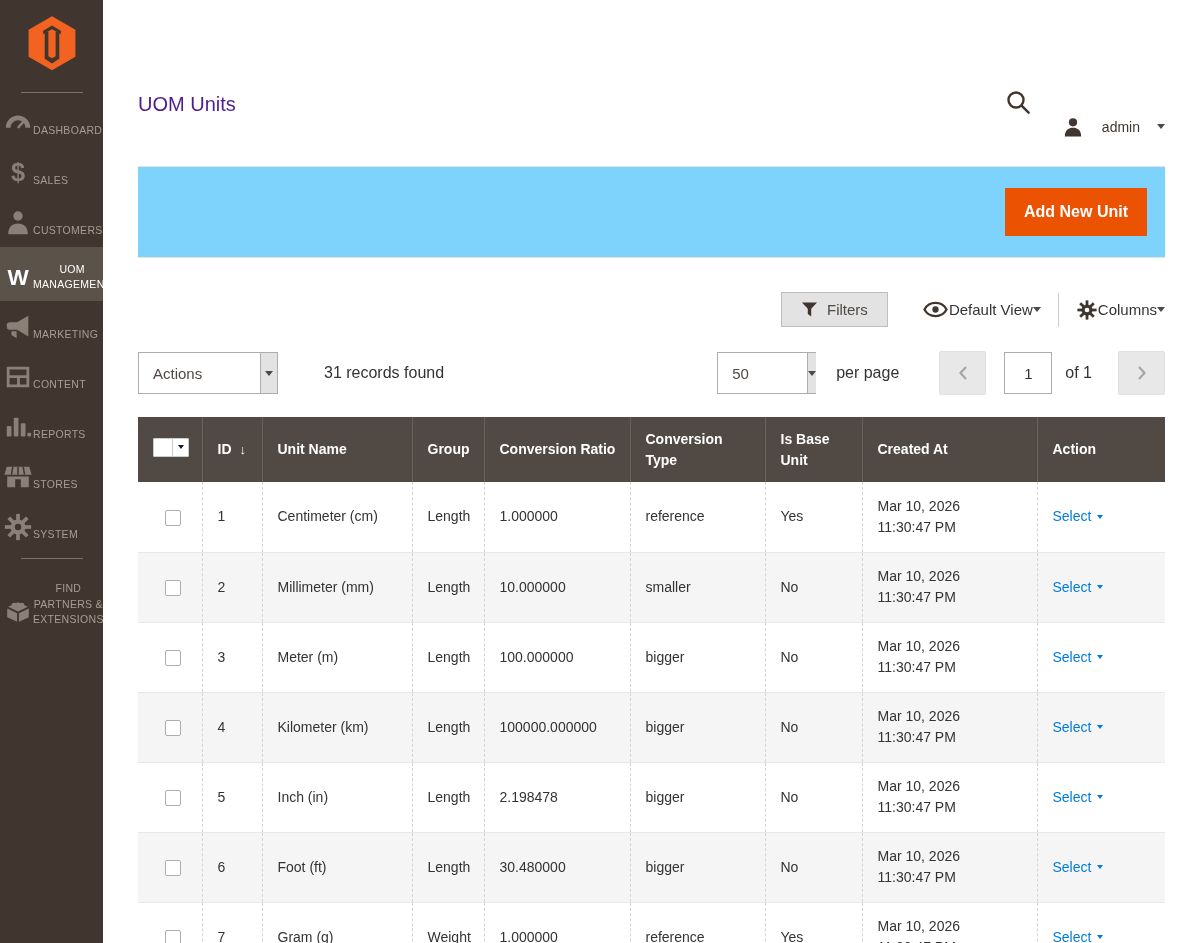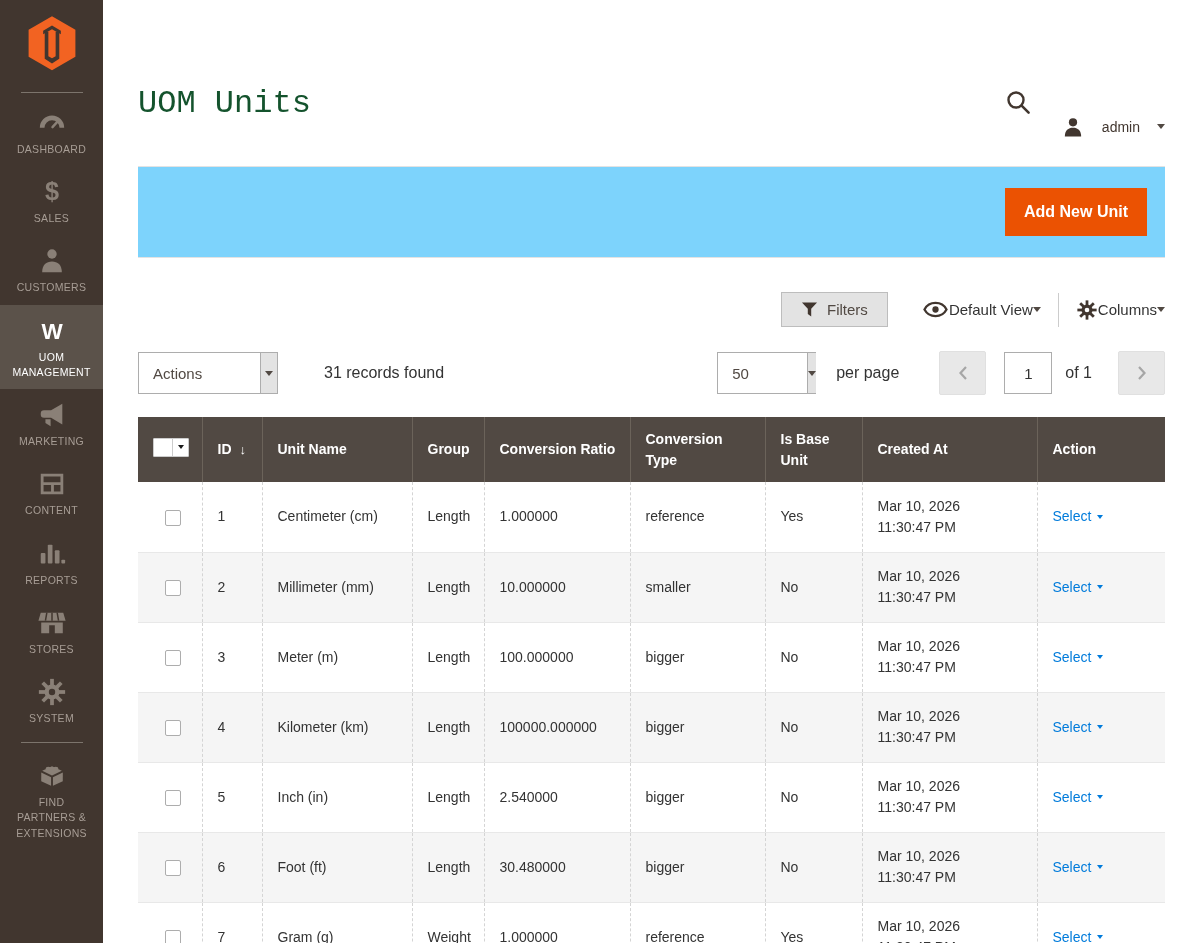--- a/index.html
+++ b/index.html
@@ -5,33 +5,33 @@
   * { box-sizing: border-box; }
   html, body { margin:0; padding:0; width:1200px; height:943px; overflow:hidden;
     font-family:"Liberation Sans", sans-serif; background:#fff; color:#333; }
   .app { display:flex; width:1200px; height:943px; }
 
   
   .sidebar { width:103px; background:#41362f; flex-shrink:0; display:flex; flex-direction:column; align-items:center; }
   .logo-wrap { padding:15px 0 13px; }
   .side-divider { width:62px; border-top:1px solid #7c746c; margin:0 0 4px; }
   .side-divider.lower { margin:7px 0; }
-  .nav-item { width:100%; padding:11px 18px 9px; display:flex; flex-direction:column; align-items:center; cursor:pointer; }
+  .nav-item { width:100%; padding:11px 3px 9px; display:flex; flex-direction:row; align-items:flex-end; cursor:pointer; }
   .nav-icon { height:30px; display:flex; align-items:center; justify-content:center; }
   .nav-icon svg .pri { fill:#8a8077; }
   .nav-icon svg text { fill:#8a8077; }
   .nav-label { margin-top:4px; font-size:10.5px; line-height:1.45; color:#a79d95; text-align:center; letter-spacing:.3px; }
   .nav-item.active { background:#5b524a; }
   .nav-item.active .nav-label { color:#fff; }
   .nav-item.active svg .pri, .nav-item.active svg text { fill:#fff; }
 
   
   .main { flex:1; position:relative; }
   .page-header { padding:84px 35px 0; display:flex; align-items:center; justify-content:space-between; height:124px; }
-  .page-title { margin:0; font-size:32px; line-height:40px; font-weight:400; color:#14532d;font-family:Liberation Mono, monospace; }
+  .page-title { margin:0; font-size:20px; line-height:40px; font-weight:400; color:#4c1d95; }
   .header-right { display:flex; align-items:center; gap:28px; }
   .admin-group { display:flex; align-items:center; gap:17px; cursor:pointer;margin-top:45px; }
   .admin-name { font-size:14px; color:#41362f; }
 
   .gray-band { margin:42px 35px 0; height:92px; background:#7dd3fc; border-top:1px solid #e3e3e3; border-bottom:1px solid #e3e3e3;
     display:flex; align-items:center; justify-content:flex-end; padding-right:18px; }
   .add-btn { background:#eb5202; color:#fff; border:none; font-family:inherit; font-size:16px; font-weight:700;
     padding:0 19px; height:48px; cursor:pointer; }
 
   .caret { display:inline-block; width:0; height:0; border-left:4px solid transparent; border-right:4px solid transparent;
@@ -415,21 +415,21 @@
             <span class="caret blue"></span>
           </a>
         </td>
       </tr>
 
       <tr>
         <td class="c-cb"><span class="cb"></span></td>
         <td>5</td>
         <td>Inch (in)</td>
         <td>Length</td>
-        <td>2.540000</td>
+        <td>2.198478</td>
         <td>bigger</td>
         <td>No</td>
         <td>
           <div>Mar 10, 2026</div>
           <div>11:30:47 PM</div>
         </td>
         <td>
           <a class="select-link">
             <span>Select</span>
             <span class="caret blue"></span>

